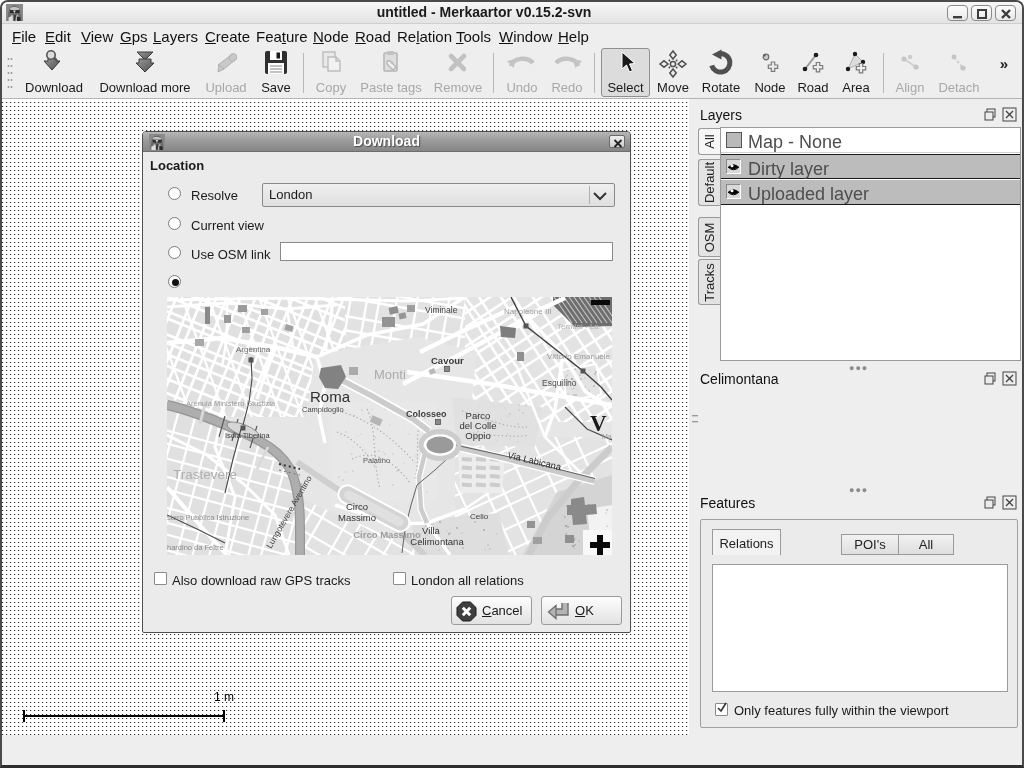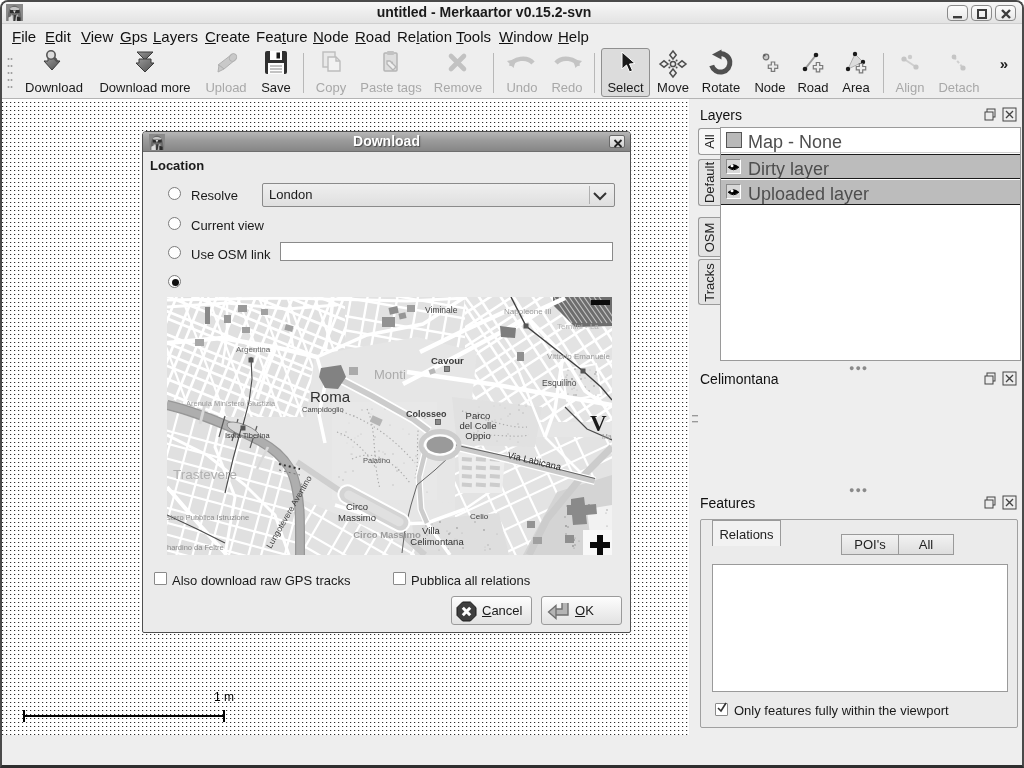--- a/index.html
+++ b/index.html
@@ -31,21 +31,21 @@
 #statusbar{position:absolute;left:0;right:0;bottom:0;height:30px;background:#eeeeee;font-size:13px;color:#111;}
 .dktitle{font-size:14px;color:#111;position:absolute;}
 .dkbtn{position:absolute;width:15px;height:15px;}
 .vtab{position:absolute;left:9px;width:22px;background:#e3e3e3;border:1px solid #9a9a9a;border-right:none;border-radius:3px 0 0 3px;}
 .vtab{display:flex;align-items:center;justify-content:center;}
 .vtab div{transform:rotate(-90deg);font-size:13px;color:#222;white-space:nowrap;}
 .row{position:absolute;left:0;right:0;height:25px;}
 .rowtxt{position:absolute;left:27px;top:4px;font-size:18px;color:#1d4ed8;}
 #featframe{position:absolute;left:11px;top:420px;width:318px;height:209px;border:1px solid #a0a0a0;border-radius:2px;background:#ebebeb;}
 .ftab{position:absolute;top:14px;height:21px;border:1px solid #9a9a9a;background:linear-gradient(#f2f2f2,#dedede);font-size:13px;color:#222;text-align:center;}
-.ftab.sel{background:#f2f2f2;height:26px;top:0;z-index:2;border-bottom:none;}
+.ftab.sel{background:#f2f2f2;height:26px;top:9px;z-index:2;border-bottom:none;}
 .cb{position:absolute;width:13px;height:13px;background:#fff;border:1px solid #8a8a8a;border-radius:1px;}
 .radio{position:absolute;width:13px;height:13px;border:1px solid #7c7c7c;border-radius:50%;background:#fdfdfd;}
 #dlg{position:absolute;left:140px;top:129px;width:489px;height:502px;background:#ebebeb;
   border:1px solid #4f4f4f;border-radius:4px 4px 2px 2px;}
 #dlgtitle{position:absolute;left:0;top:0;right:0;height:20px;border-radius:3px 3px 0 0;
   background:linear-gradient(#b7b7b7,#9b9b9b 45%,#868686);border-bottom:1px solid #6e6e6e;}
 #dlgtitle .t{position:absolute;left:0;right:0;top:1px;text-align:center;font-weight:bold;font-size:14px;color:#fff;text-shadow:1px 1px 1px #4a4a4a;}
 #dlgclose{position:absolute;right:5px;top:3px;width:16px;height:13px;border:1px solid #6a6a6a;border-radius:2px;background:linear-gradient(#efefef,#cfcfcf);}
 .dtext{position:absolute;font-size:13px;color:#1a1a1a;white-space:nowrap;}
 #combo{position:absolute;left:119px;top:51px;width:353px;height:24px;border:1px solid #8a8a8a;border-radius:2px;background:linear-gradient(#efefef,#dfdfdf);}
@@ -1129,21 +1129,21 @@
           <text x="435" y="142" font-family="Liberation Sans" font-size="7" fill="#999999">Ma</text>
           <rect x="424" y="3" width="19" height="5" fill="#0a0a0a"></rect>
           <rect x="416" y="233" width="29" height="25" fill="#f8f8f8"></rect>
           <rect x="423" y="245" width="20" height="6" fill="#0a0a0a"></rect>
           <rect x="430" y="238" width="6" height="20" fill="#0a0a0a"></rect>
         </svg>
       </div>
   <div class="cb" style="left:11px;top:440px"></div>
   <div class="dtext" style="left:29px;top:441px">Also download raw GPS tracks</div>
   <div class="cb" style="left:250px;top:440px"></div>
-  <div class="dtext" style="left:268px;top:441px">Pubblica all relations</div>
+  <div class="dtext" style="left:268px;top:441px">London all relations</div>
   <div class="dlgbtn" style="left:308px">
     <svg style="position:absolute;left:4px;top:4px" width="21" height="21">
           <polygon points="6.6,1 14.4,1 20,6.6 20,14.4 14.4,20 6.6,20 1,14.4 1,6.6" fill="#3f3f3f" stroke="#1a1a1a"></polygon>
           <path d="M6.8 6.8 L14.2 14.2 M14.2 6.8 L6.8 14.2" stroke="#fff" stroke-width="3"></path>
         </svg>
     <div class="dtext" style="left:30px;top:6px"><u>C</u>ancel</div>
   </div>
   <div class="dlgbtn" style="left:398px">
     <svg style="position:absolute;left:4px;top:3px" width="26" height="22">
           <path d="M19 3 L19 12 L9 12" fill="none" stroke="#6f6f6f" stroke-width="7.4"></path>

